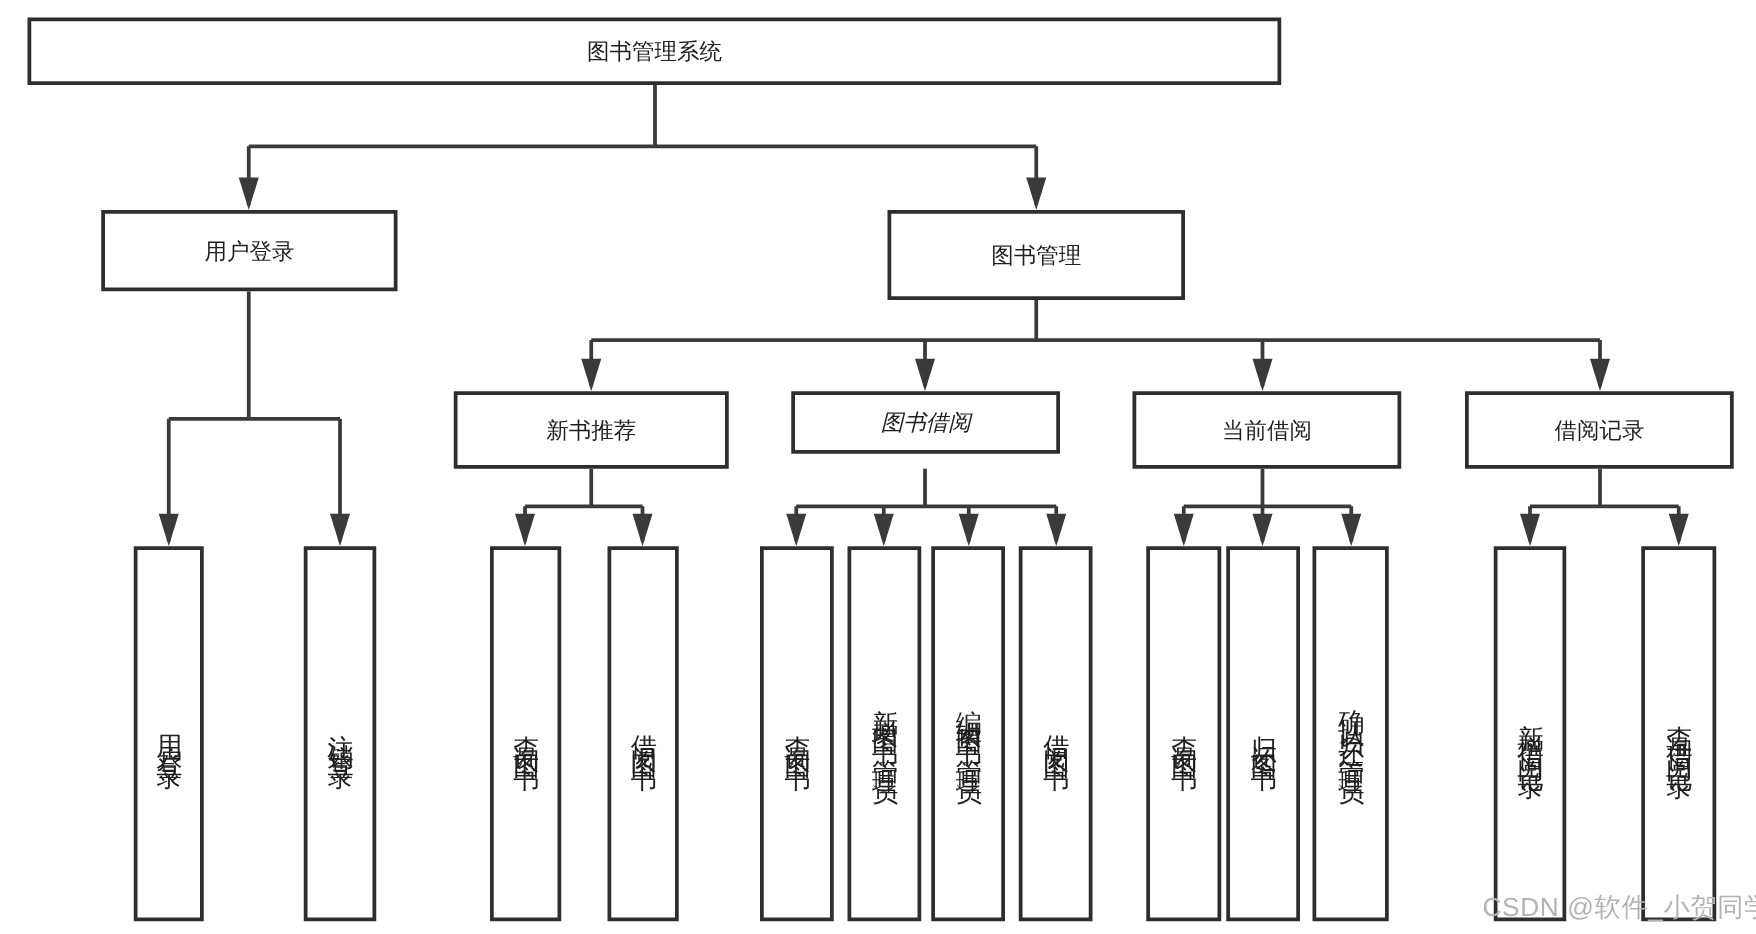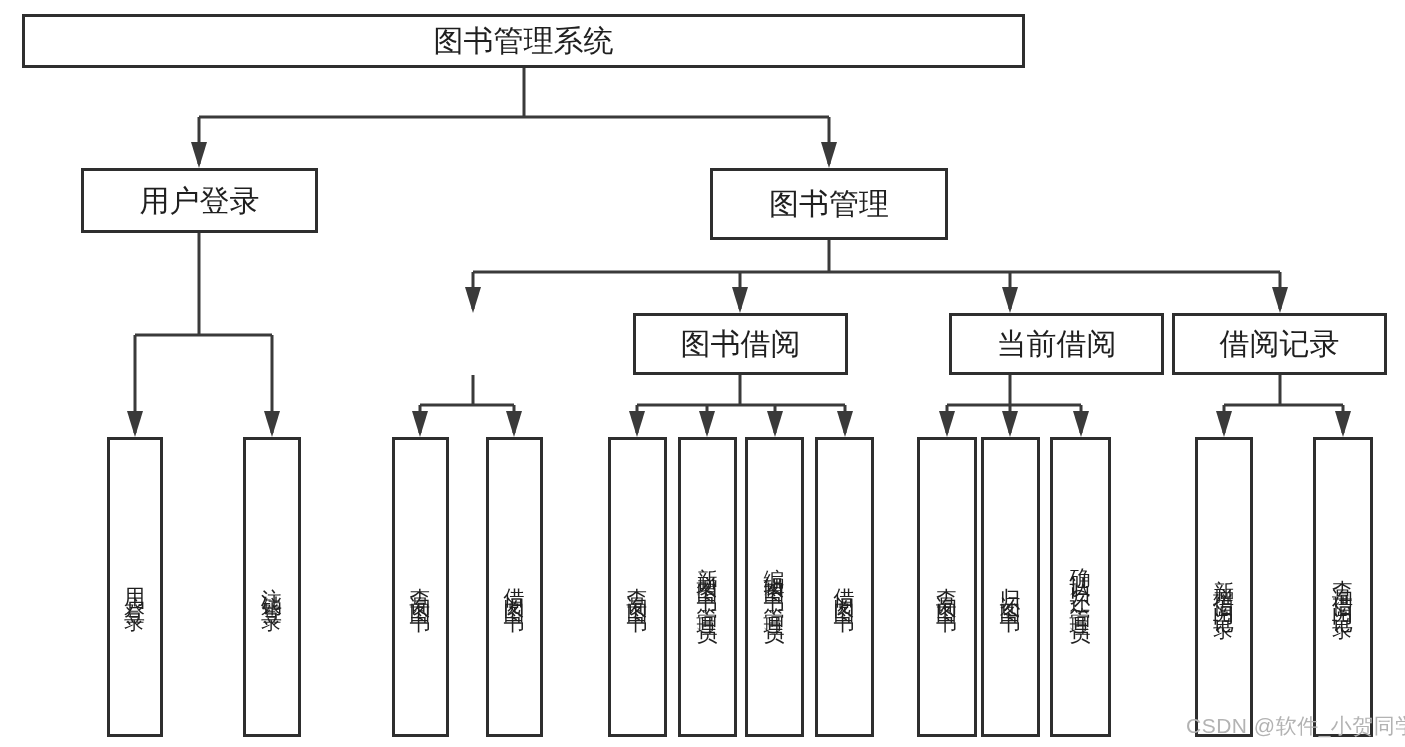--- a/index.html
+++ b/index.html
@@ -19,21 +19,21 @@
     color: var(--line, #3a3a3a);
   }
   .box {
     position: absolute;
     box-sizing: border-box;
     background: #ffffff;
     border: 3px solid var(--border, #2e2e2e);
     display: flex;
     align-items: center;
     justify-content: center;
-    font-size: 30px;
+    font-size: 18px;
     line-height: 1;
     color: var(--text, #1f1f1f);
     white-space: nowrap;
   }
   .vbox {
     writing-mode: vertical-rl;
     text-orientation: mixed;
     font-size: 21px;
     letter-spacing: 8px;
     white-space: normal;
@@ -122,24 +122,27 @@
     <span>图书管理系统</span>
   </div>
 
   <div class="box" style="left:81px; top:168px; width:237px; height:65px;">
     <span>用户登录</span>
   </div>
   <div class="box" style="left:710px; top:168px; width:238px; height:72px;">
     <span>图书管理</span>
   </div>
 
-  <div class="box" style="left:633px; top:313px; width:215px; height:62px;">
+  <div class="box" style="left:363px; top:313px; width:220px; height:62px;">
+    <span>新书推荐</span>
+  </div>
+  <div class="box" style="left:633px; top:313px; width:215px; height:50px;font-style:italic;">
     <span>图书借阅</span>
   </div>
-  <div class="box" style="left:949px; top:313px; width:215px; height:62px;">
+  <div class="box" style="left:906px; top:313px; width:215px; height:62px;">
     <span>当前借阅</span>
   </div>
   <div class="box" style="left:1172px; top:313px; width:215px; height:62px;">
     <span>借阅记录</span>
   </div>
 
   <div class="box vbox" style="left:107px; top:437px; width:56px; height:300px;">
     <span>用户登录</span>
   </div>
   <div class="box vbox" style="left:243px; top:437px; width:58px; height:300px;">

